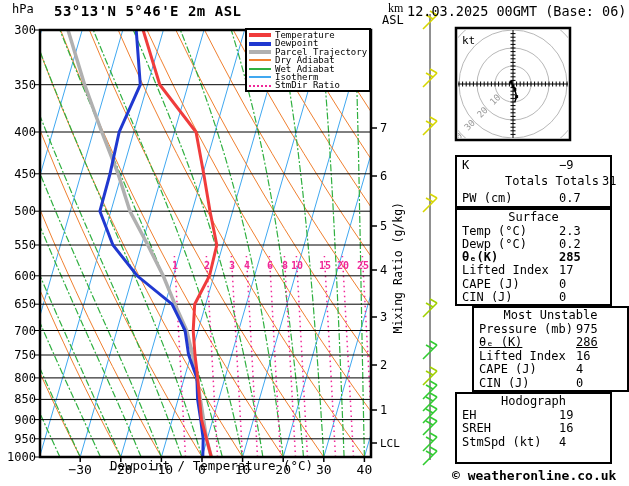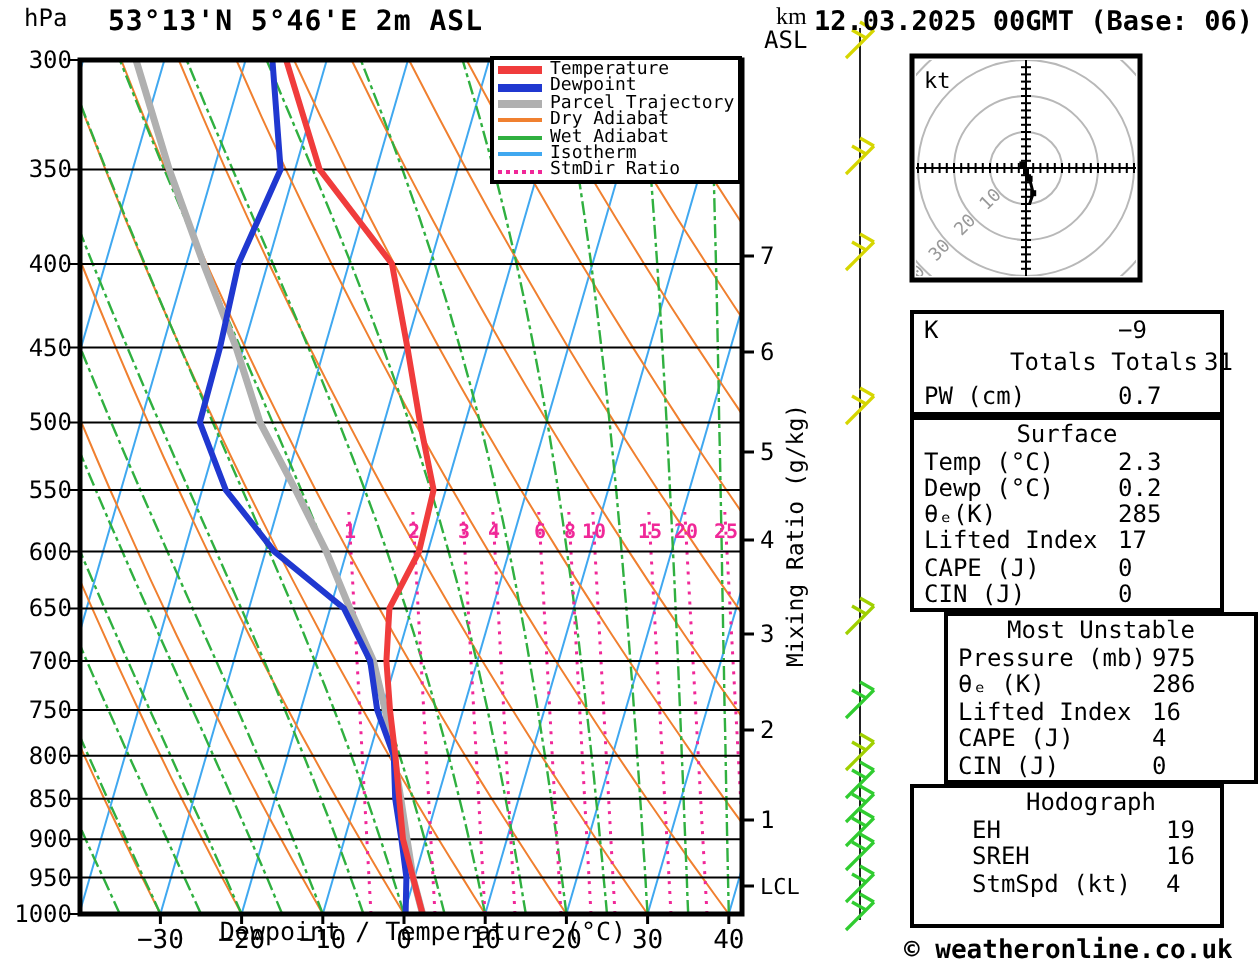--- a/index.html
+++ b/index.html
@@ -4,21 +4,21 @@
 <style>
   html,body{margin:0;padding:0;background:#fff;}
   .stage{position:relative;width:629px;height:486px;background:#fff;overflow:hidden;
          font-family:"DejaVu Sans Mono",monospace;color:#000;}
   .stage svg{position:absolute;left:0;top:0;font-family:"DejaVu Sans Mono",monospace;}
   .ovl{position:absolute;white-space:nowrap;}
   .hpa{left:12px;top:2px;font-size:12px;}
   .ttl{left:54px;top:3px;font-size:14px;font-weight:bold;letter-spacing:0.5px;}
   .km{left:388px;top:1px;font-size:12px;font-family:Liberation Serif, serif;}
   .asl{left:382px;top:13px;font-size:12px;}
-  .dt{left:407px;top:3px;font-size:13.5px;font-weight:bold;}
+  .dt{left:407px;top:3px;font-size:13.5px;font-weight:normal;}
   .xaxis{left:104px;top:458px;width:215px;text-align:center;font-size:12.5px;}
   .mixlab{left:336px;top:266px;width:122px;height:13px;font-size:11.5px;text-align:center;
           transform:rotate(-90deg);transform-origin:center;}
   .footer{left:452px;top:468px;font-size:13px;font-weight:bold;}
   .legend{left:245px;top:28px;width:126px;height:64px;border:2px solid #000;background:#fff;
           box-sizing:border-box;padding:1px 0 0 2px;}
   .lrow{display:flex;align-items:center;height:8.4px;line-height:8.4px;font-size:9px;}
   .lsw{display:inline-block;width:22px;margin-right:4px;flex:0 0 22px;}
   .panel{position:absolute;left:455px;width:157px;border:2px solid #000;background:#fff;
          box-sizing:border-box;font-size:12px;}
@@ -373,21 +373,21 @@
       <div class="panel" style="top: 208px; height: 98px;">
         <div class="ptitle">Surface</div>
         <div class="prow" style="height: 13.1667px; line-height: 13.1667px;">
           <span class="plbl">Temp (°C)</span>
           <span class="pval">2.3</span>
         </div>
         <div class="prow" style="height: 13.1667px; line-height: 13.1667px;">
           <span class="plbl">Dewp (°C)</span>
           <span class="pval">0.2</span>
         </div>
-        <div class="prow" style="height: 13.1667px; line-height: 13.1667px;">
+        <div class="prow" style="height: 13.1667px; line-height: 13.1667px; font-weight: bold;">
           <span class="plbl">θₑ(K)</span>
           <span class="pval">285</span>
         </div>
         <div class="prow" style="height: 13.1667px; line-height: 13.1667px;">
           <span class="plbl">Lifted Index</span>
           <span class="pval">17</span>
         </div>
         <div class="prow" style="height: 13.1667px; line-height: 13.1667px;">
           <span class="plbl">CAPE (J)</span>
           <span class="pval">0</span>
@@ -396,38 +396,38 @@
           <span class="plbl">CIN (J)</span>
           <span class="pval">0</span>
         </div>
       </div>
       <div class="panel" style="top: 306px; height: 86px; margin-left: 17px;">
         <div class="ptitle">Most Unstable</div>
         <div class="prow" style="height: 13.4px; line-height: 13.4px;">
           <span class="plbl">Pressure (mb)</span>
           <span class="pval">975</span>
         </div>
-        <div class="prow" style="height: 13.4px; line-height: 13.4px;">
+        <div class="prow" style="height: 13.4px; line-height: 13.4px; text-decoration: underline;">
           <span class="plbl">θₑ (K)</span>
           <span class="pval">286</span>
         </div>
         <div class="prow" style="height: 13.4px; line-height: 13.4px;">
           <span class="plbl">Lifted Index</span>
           <span class="pval">16</span>
         </div>
         <div class="prow" style="height: 13.4px; line-height: 13.4px;">
           <span class="plbl">CAPE (J)</span>
           <span class="pval">4</span>
         </div>
         <div class="prow" style="height: 13.4px; line-height: 13.4px;">
           <span class="plbl">CIN (J)</span>
           <span class="pval">0</span>
         </div>
       </div>
-      <div class="panel" style="top: 392px; height: 72px; padding-left: 24px;">
+      <div class="panel" style="top: 392px; height: 72px;">
         <div class="ptitle">Hodograph</div>
         <div class="prow" style="height: 13.25px; line-height: 13.25px;">
           <span class="plbl">EH</span>
           <span class="pval">19</span>
         </div>
         <div class="prow" style="height: 13.25px; line-height: 13.25px;">
           <span class="plbl">SREH</span>
           <span class="pval">16</span>
         </div>
         <div class="prow" style="height: 13.25px; line-height: 13.25px;">

